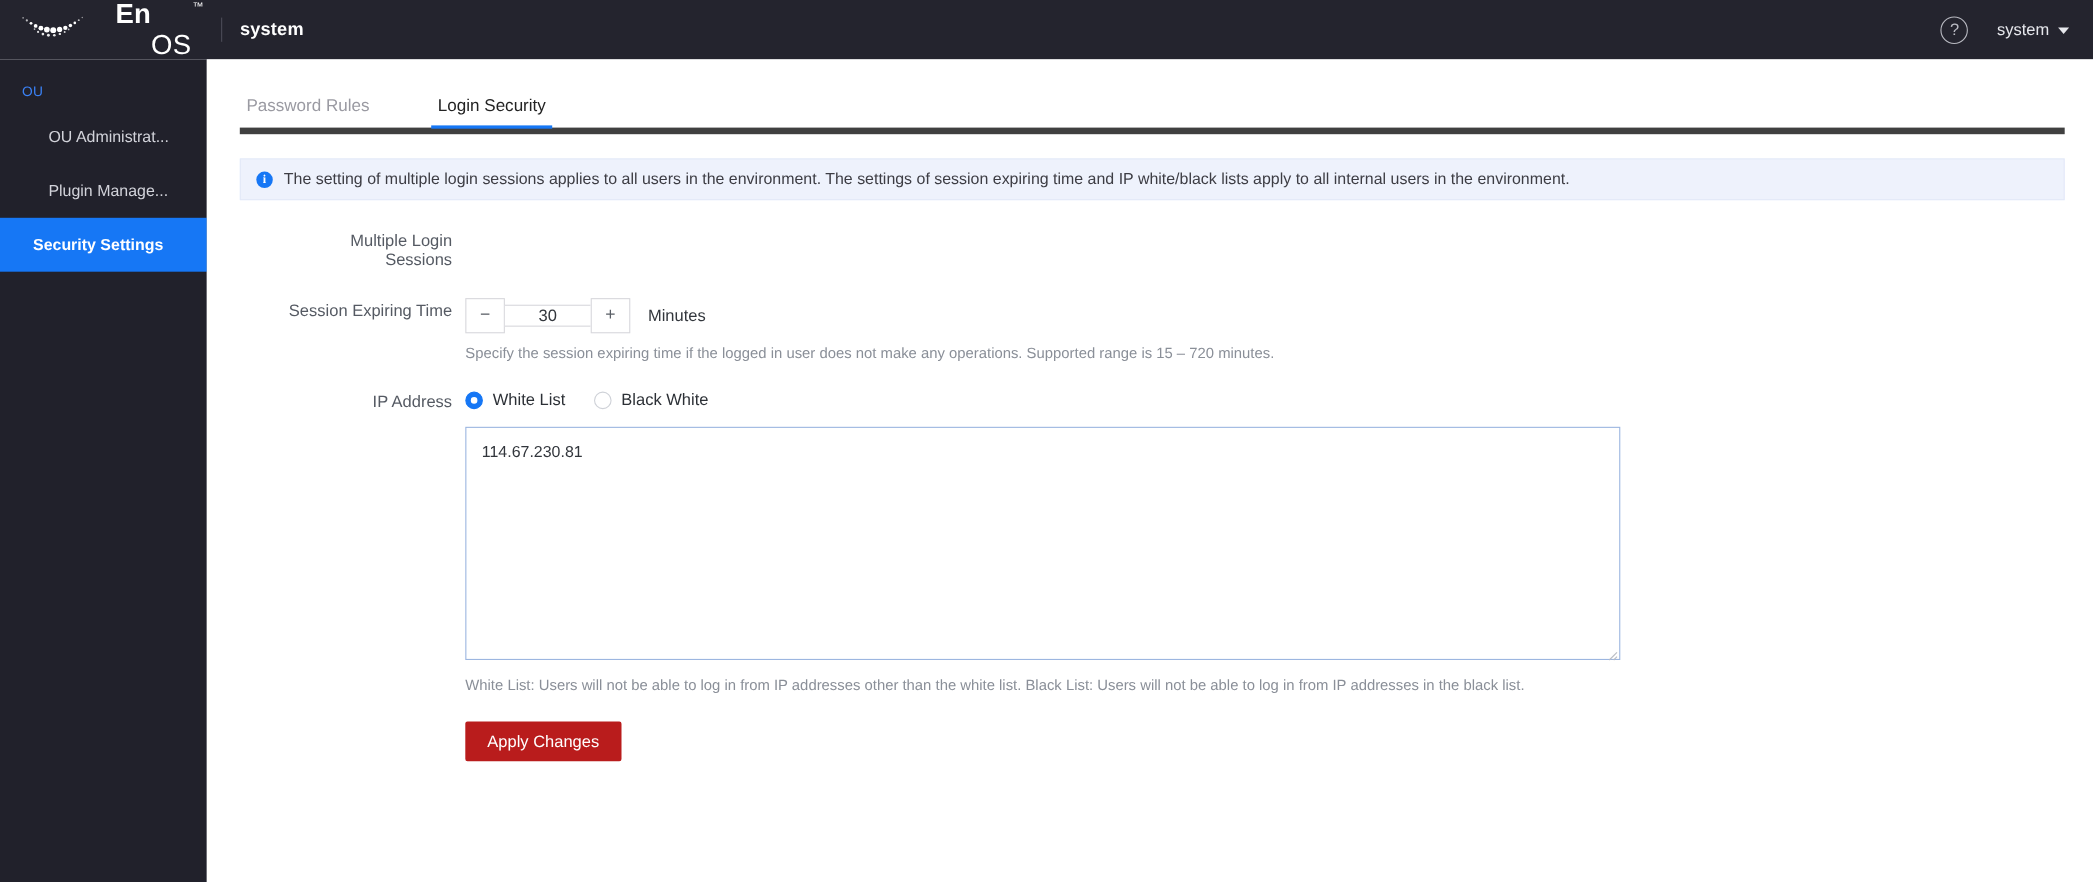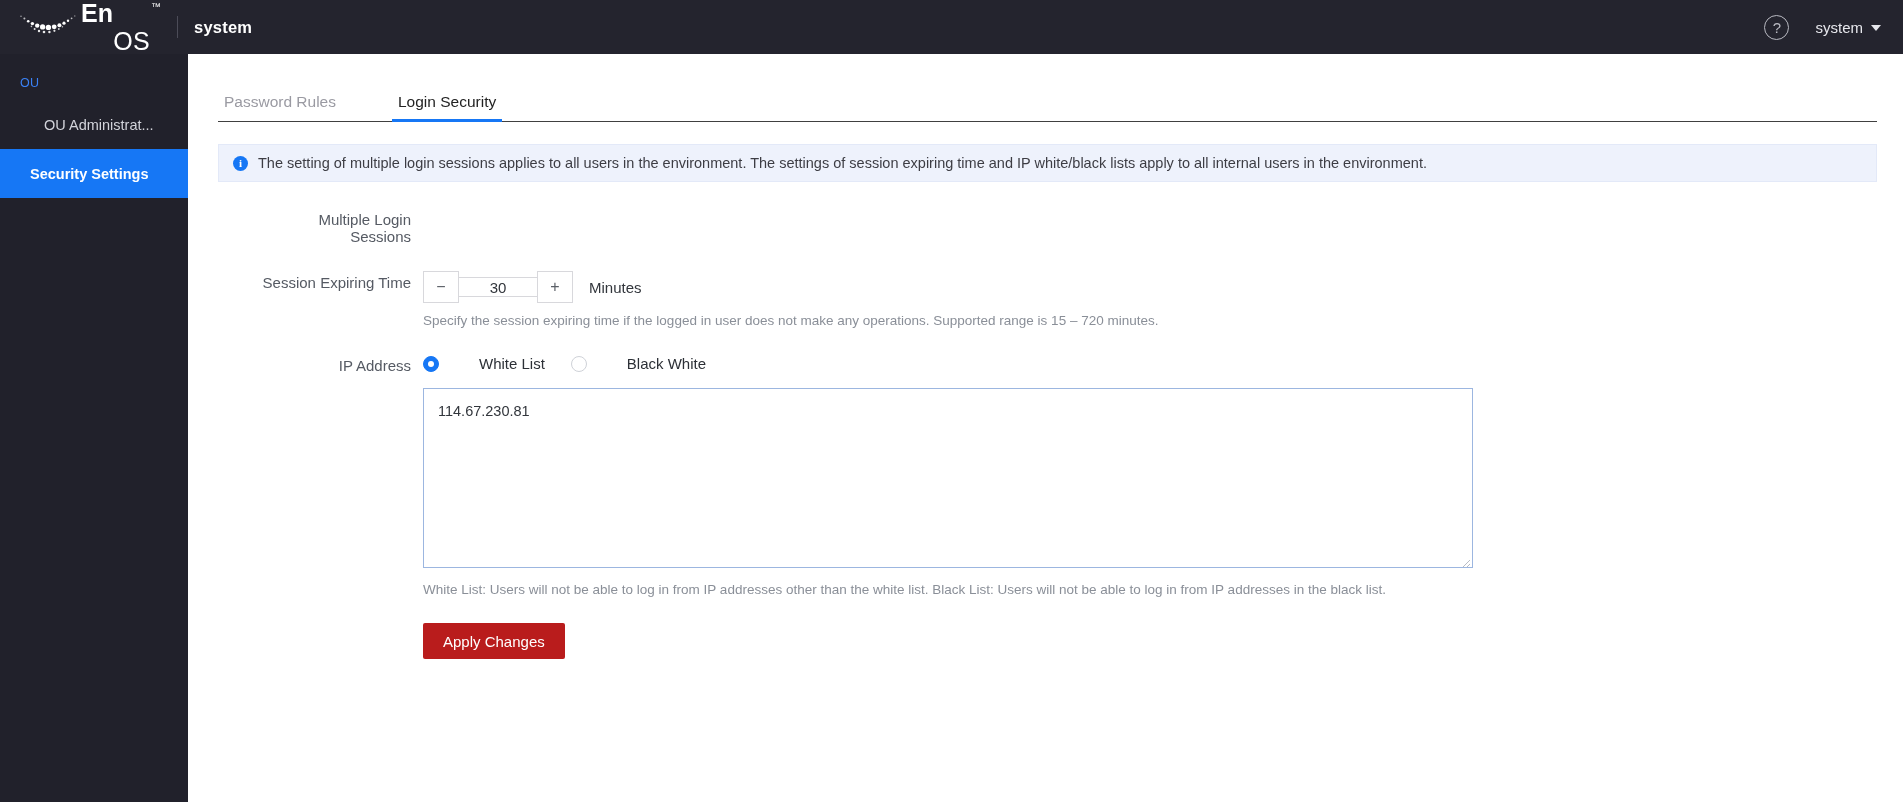--- a/index.html
+++ b/index.html
@@ -13,21 +13,21 @@
   .app { position: relative; width: 1903px; height: 802px; display: flex; flex-direction: column; }
 
   
   .header {
     height: 54px; min-height: 54px;
     background: #24242e;
     display: flex; align-items: center;
     padding: 0 22px 0 18px;
     color: #ffffff;
   }
-  .logo-wrap { display: flex; align-items: center; gap: 1px; }
+  .logo-wrap { display: flex; align-items: center; gap: 25px; }
   .logo-mark { width: 62px; height: 28px; display: block; }
   .logo-text {
     font-size: 25px; letter-spacing: .2px; color: #fff;
     display: flex; align-items: flex-start; line-height: 1;
   }
   .logo-text .en { font-weight: 700; }
   .logo-text .os { font-weight: 400; margin-top: 28px; }
   .logo-text .tm { font-size: 10px; font-weight: 400; margin-top: 1px; margin-left: 1px; }
   .hdr-divider {
     width: 1px; height: 22px; background: #4c4c58;
@@ -85,21 +85,21 @@
   
   .main {
     flex: 1; background: #ffffff;
     padding: 0 0 0 0;
     overflow: hidden;
     position: relative;
   }
   .tabs-row {
     display: flex; align-items: flex-end;
     margin: 0 26px 0 30px;
-    border-bottom: 1px solid #404040;
+    border-bottom: 6px solid #404040;
     height: 68px;
     gap: 0;
   }
   .tab {
     font-size: 15.5px; color: #9a9aa2;
     padding: 0 6px 12px 6px;
     margin-right: 50px;
     cursor: pointer;
     position: relative;
     line-height: 1;
@@ -170,37 +170,37 @@
   .stp-val {
     width: 78px; height: 20px;
     border: 1px solid #d8d8dc; border-left: none; border-right: none;
     display: flex; align-items: center; justify-content: center;
     font-size: 15px; color: #32363c; background: #fff;
   }
   .stp-unit { margin-left: 16px; font-size: 15px; color: #32363c; }
 
   
   .radio-row { display: flex; align-items: center; gap: 0; padding-top: 1px; }
-  .radio-opt { display: flex; align-items: center; cursor: pointer; margin-right: 26px; gap: 31px; }
+  .radio-opt { display: flex; align-items: center; cursor: pointer; margin-right: 26px; }
   .radio-dot {
     width: 16px; height: 16px; border-radius: 50%;
     border: 1.5px solid #cfd2d8; background: #fff;
     display: flex; align-items: center; justify-content: center;
     margin-right: 9px;
   }
   .radio-opt.selected .radio-dot { border-color: #1677f5; background: #1677f5; }
   .radio-opt.selected .radio-dot::after {
     content: ""; width: 6px; height: 6px; border-radius: 50%; background: #fff;
   }
   .radio-label { font-size: 15px; color: #2c3036; }
 
   
   .ta-wrap { margin-top: 16px; position: relative; width: 1050px; }
   .ta {
-    width: 1050px; height: 180px;
+    width: 1050px; height: 212px;
     border: 1px solid #9cb6e0;
     background: #fff;
     padding: 12px 14px;
     font-size: 14.5px; color: #32363c;
     font-family: "Liberation Sans", sans-serif;
     resize: none; outline: none;
     line-height: 1.4;
   }
   .ta-grip {
     position: absolute; right: 2px; bottom: 4px;
@@ -266,20 +266,23 @@
     </div>
   </div>
 
   <div class="body">
 
     <div class="sidebar">
       <div class="side-group-label">OU</div>
       <div class="side-item">
         <span>OU Administrat...</span>
       </div>
+      <div class="side-item">
+        <span>Plugin Manage...</span>
+      </div>
       <div class="side-item active">
         <span>Security Settings</span>
       </div>
     </div>
 
     <div class="main">
 
       <div class="tabs-row">
         <div class="tab">
           <span>Password Rules</span>

